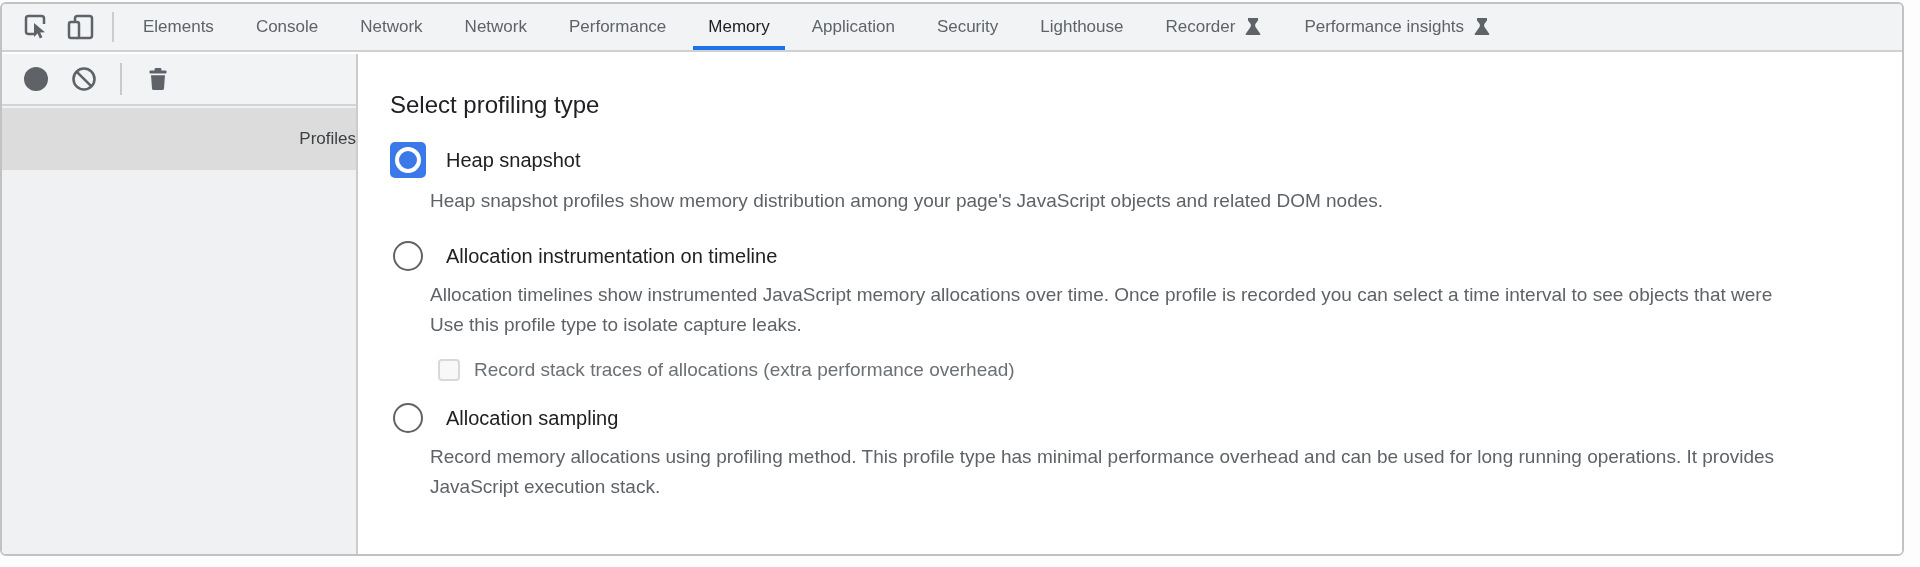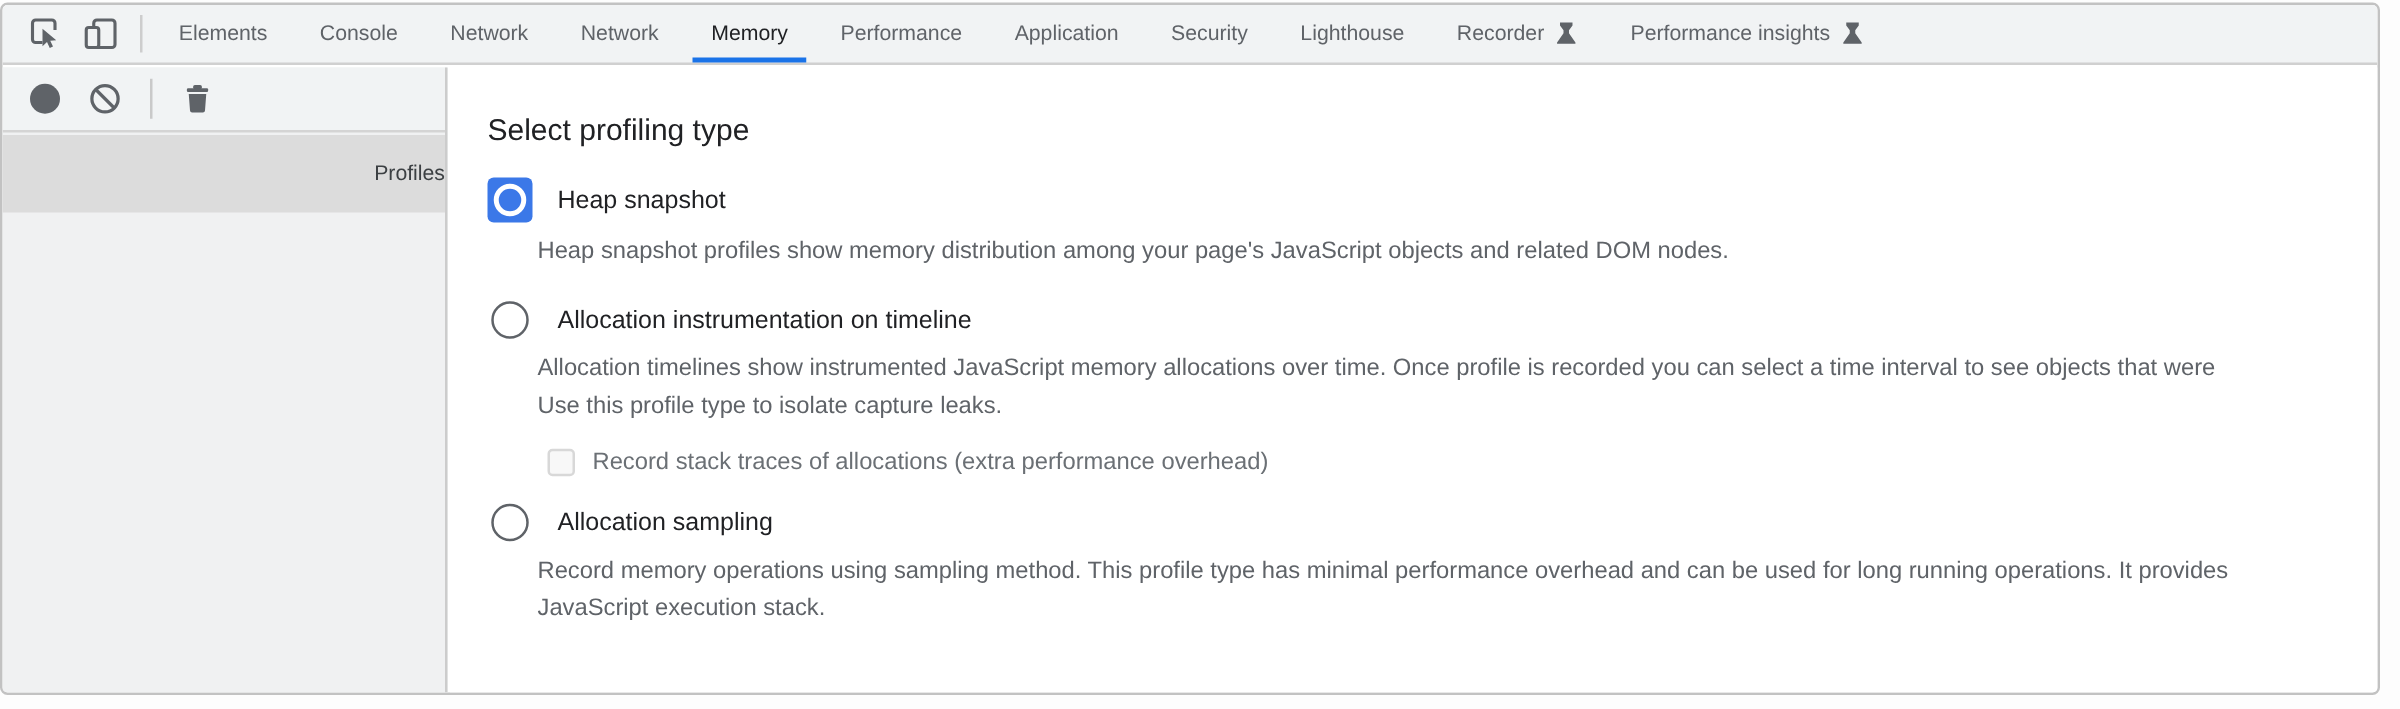--- a/index.html
+++ b/index.html
@@ -137,25 +137,25 @@
       </div>
     <div class="tab">
         <span>Console</span>
       </div>
     <div class="tab">
         <span>Network</span>
       </div>
     <div class="tab">
         <span>Network</span>
       </div>
+    <div class="tab">
+        <span>Performance</span>
+      </div>
     <div class="tab selected">
         <span>Memory</span>
-      </div>
-    <div class="tab">
-        <span>Performance</span>
       </div>
     <div class="tab">
         <span>Application</span>
       </div>
     <div class="tab">
         <span>Security</span>
       </div>
     <div class="tab">
         <span>Lighthouse</span>
       </div>
@@ -214,18 +214,18 @@
     <div class="check-row two">
       <div class="checkbox disabled"></div>
       <div class="check-label disabled">Record stack traces of allocations (extra performance overhead)</div>
     </div>
 
     <div class="option-row row3">
       <div class="radio-empty"></div>
       <div class="option-label">Allocation sampling</div>
     </div>
     <div class="desc tight">
-      <div>Record memory operations using sampling method. This profile type has minimal performance overhead and can be used for long running operations. It provides</div>
+      <div>Record memory allocations using profiling method. This profile type has minimal performance overhead and can be used for long running operations. It provides</div>
       <div>JavaScript execution stack.</div>
     </div>
   </div>
 
 </div>
 
 </body></html>

